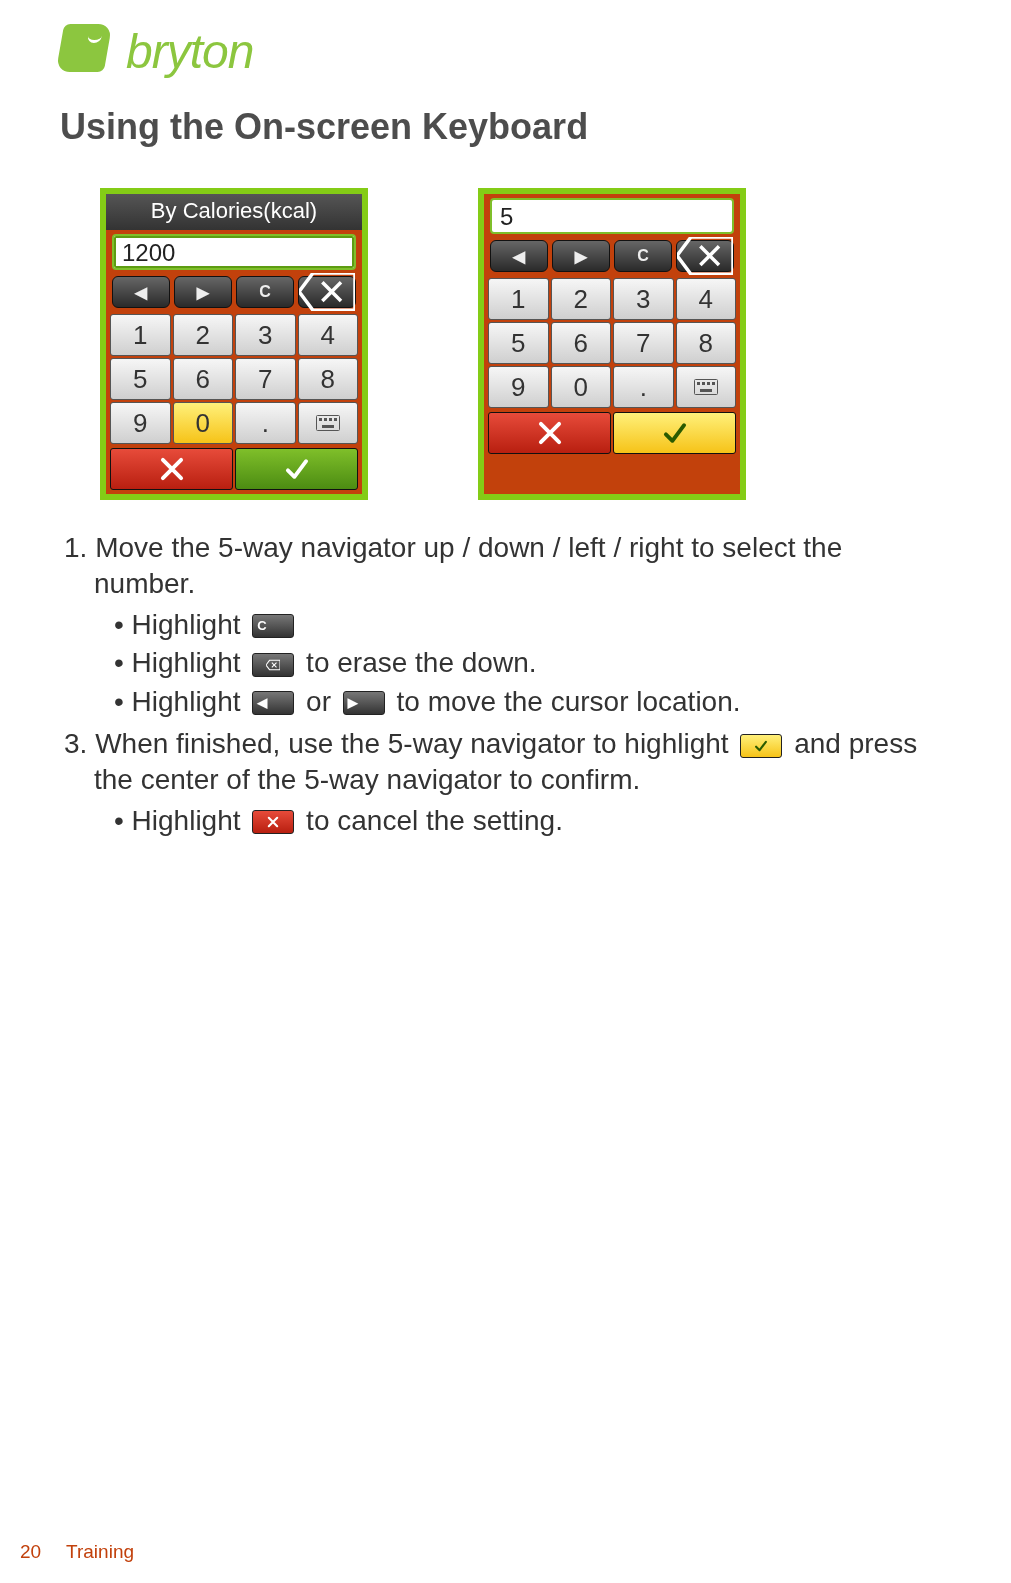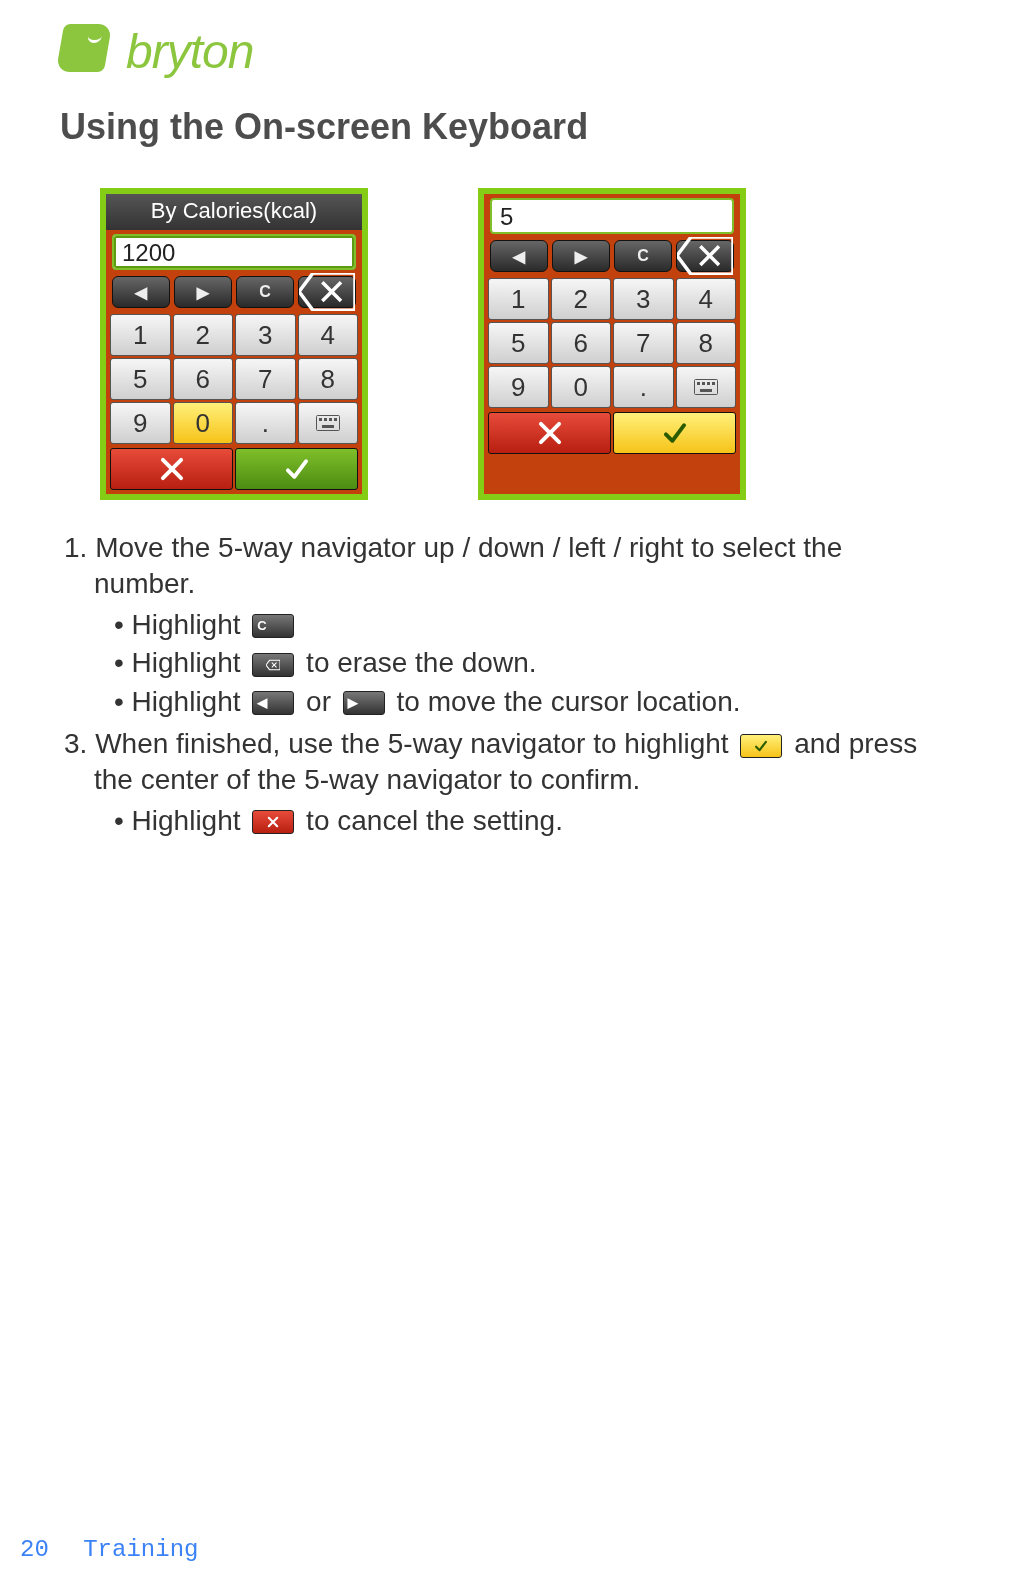--- a/index.html
+++ b/index.html
@@ -164,23 +164,22 @@
     margin: 0 4px;
   }
   .inline-icon.red { background: linear-gradient(#e74b3a,#b81f10); }
   .inline-icon.yellow { background: linear-gradient(#fff07a,#f6c318); }
   .inline-icon svg { width: 14px; height: 14px; }
   .inline-icon .glyph { color: #fff; font-size: 13px; font-weight: 700; }
   .footer {
     position: absolute;
     bottom: 20px;
     left: 20px;
-    font-size: 24px;
-    color: #3b82f6;
-    font-family: Liberation Mono, monospace;
+    font-size: 19px;
+    color: #c2410c;
   }
   .footer .pn { margin-right: 20px; }
 </style>
 </head>
 <body>
 
 <div class="logo-wrap">
   <div class="logo-mark"></div>
   <div class="logo-text">bryton</div>
 </div>

